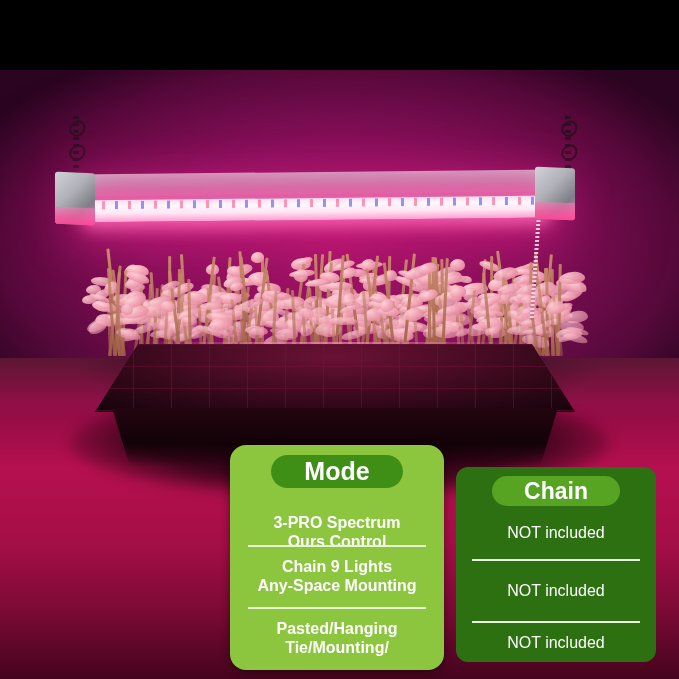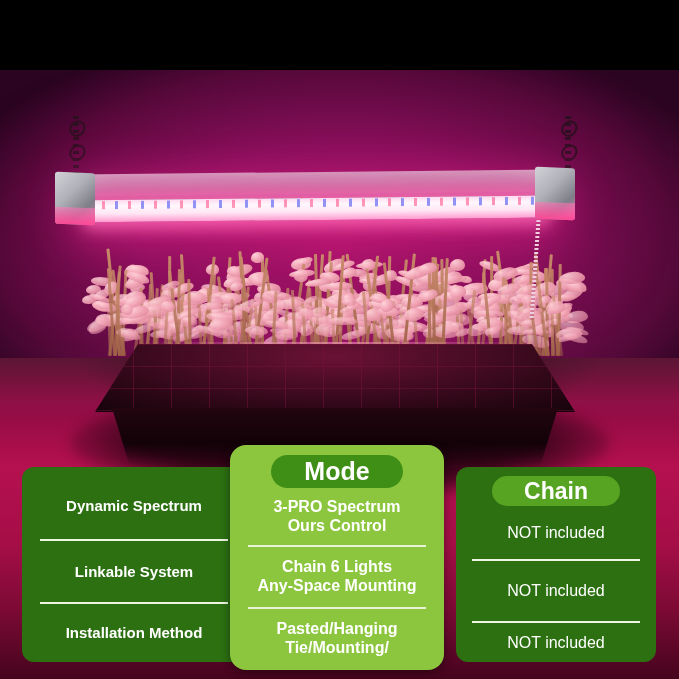--- a/index.html
+++ b/index.html
@@ -970,48 +970,41 @@
         </div>
       <div id="tray-top"></div>
       <div id="cells"></div>
       <div id="tray-rim-hl"></div>
       <div id="tray-body"></div>
     </div>
   </div>
 
   <div id="table">
 
-    <div class="card" id="card-feature">
-      <div class="cell feature-cell" style="top:8px;height:62px;">Dynamic Spectrum</div>
-      <div class="divider div-feature" style="top:72px;"></div>
-      <div class="cell feature-cell" style="top:74px;height:62px;">Linkable System</div>
-      <div class="divider div-feature" style="top:135px;"></div>
-      <div class="cell feature-cell" style="top:137px;height:58px;">Installation Method</div>
-    </div>
 
     <div class="card" id="card-others">
       <div class="badge" id="badge-others">Chain</div>
       <div class="cell others-cell" style="top:45px;height:42px;">NOT included</div>
       <div class="divider div-others" style="top:92px;"></div>
       <div class="cell others-cell" style="top:94px;height:60px;">NOT included</div>
       <div class="divider div-others" style="top:154px;"></div>
       <div class="cell others-cell" style="top:156px;height:40px;">NOT included</div>
     </div>
 
     <div class="card" id="card-ours">
       <div class="badge" id="badge-ours">Mode</div>
 
-      <div class="cell ours-cell" style="top:48px;height:48px;flex-direction:column;">
+      <div class="cell ours-cell" style="top:64px;height:48px;flex-direction:column;">
         <span>3-PRO Spectrum</span>
         <span>Ours Control</span>
       </div>
       <div class="divider div-ours" style="top:100px;"></div>
 
       <div class="cell ours-cell" style="top:108px;height:48px;flex-direction:column;">
-        <span>Chain 6 Lights</span>
+        <span>Chain 9 Lights</span>
         <span>Any-Space Mounting</span>
       </div>
       <div class="divider div-ours" style="top:162px;"></div>
 
       <div class="cell ours-cell" style="top:170px;height:48px;flex-direction:column;">
         <span>Pasted/Hanging</span>
         <span>Tie/Mounting/</span>
       </div>
     </div>
 

